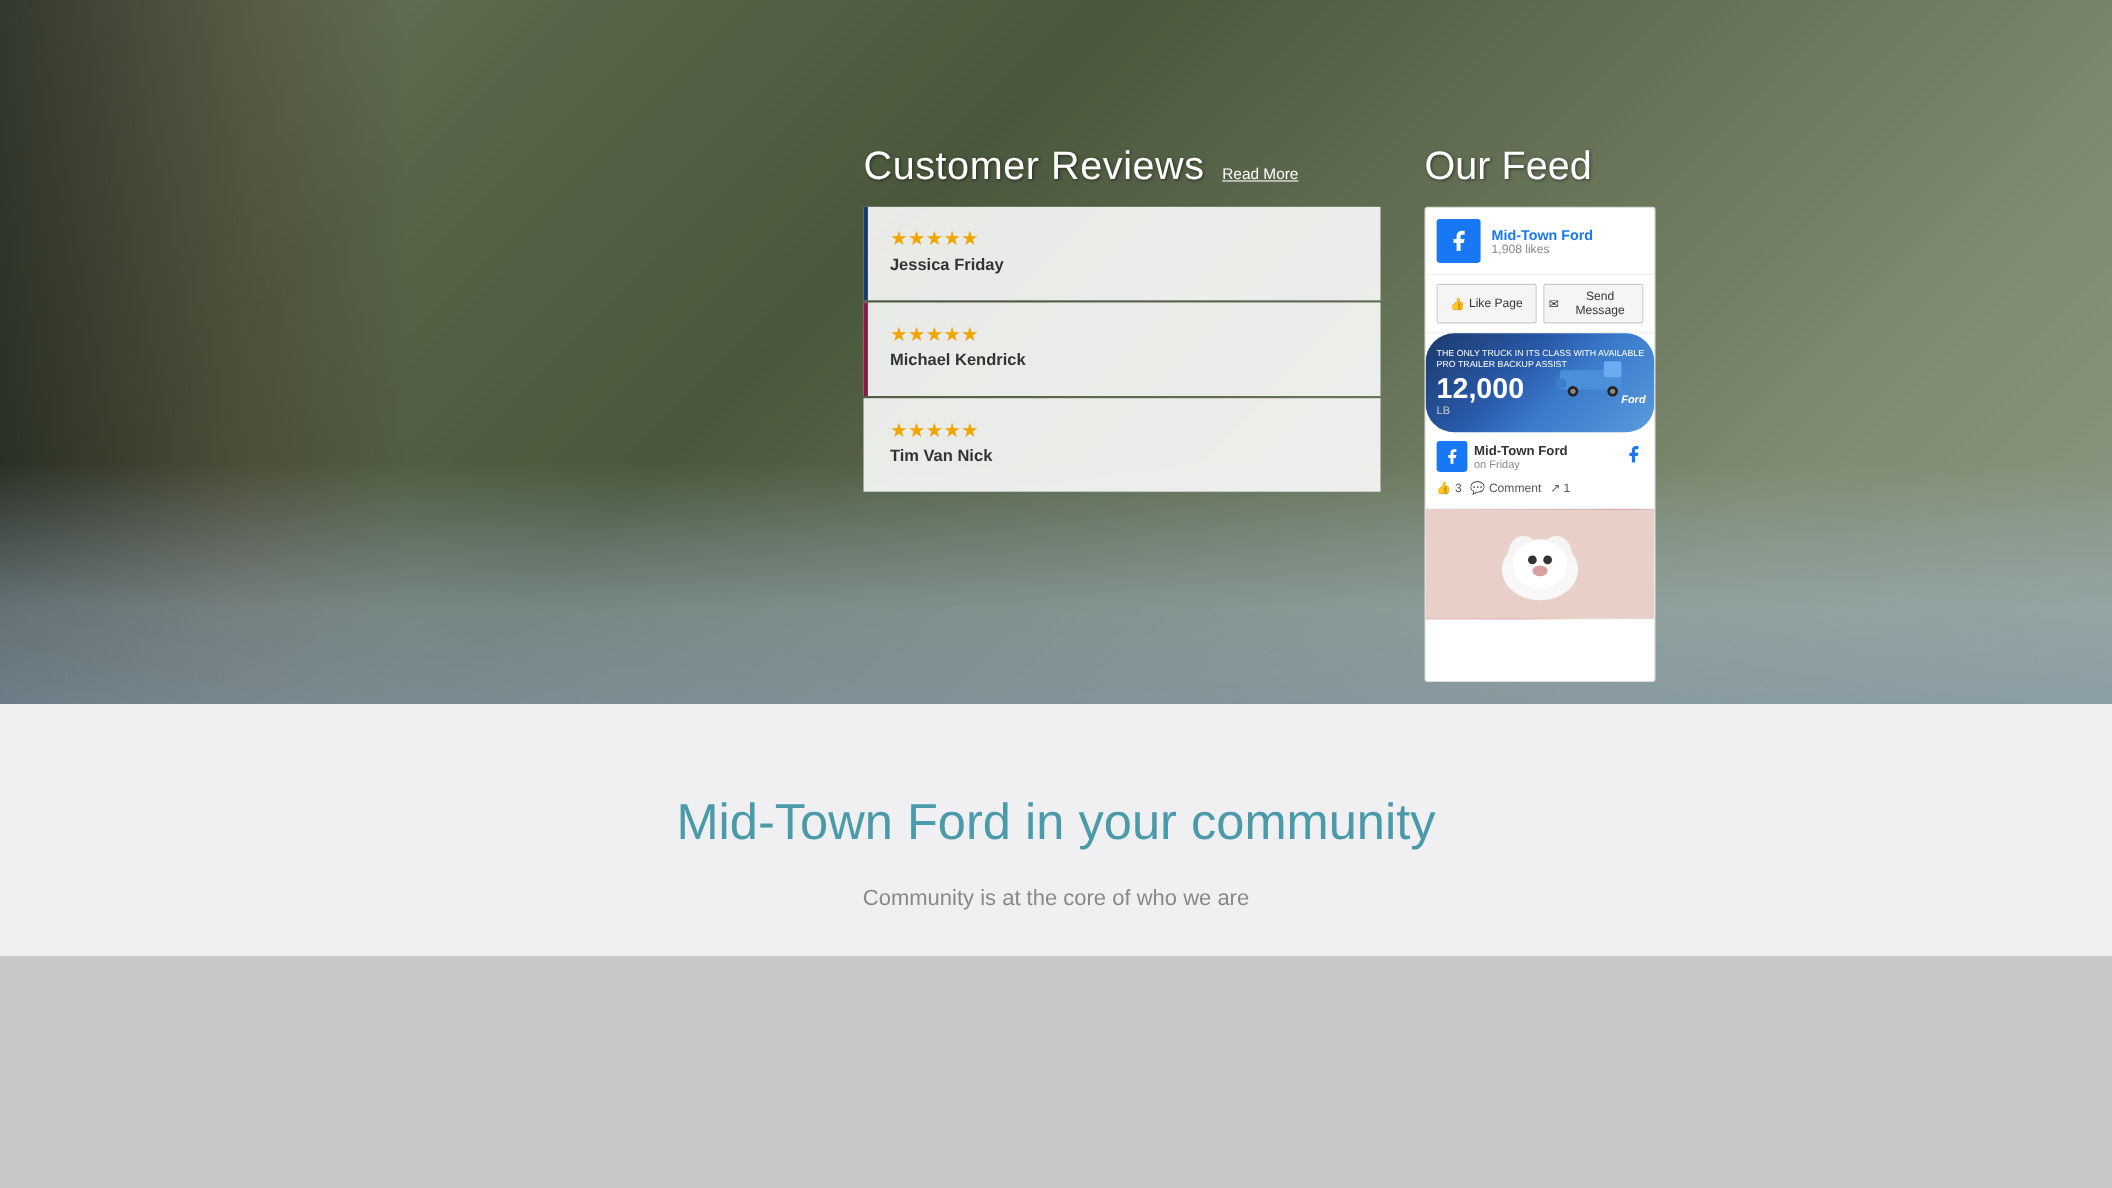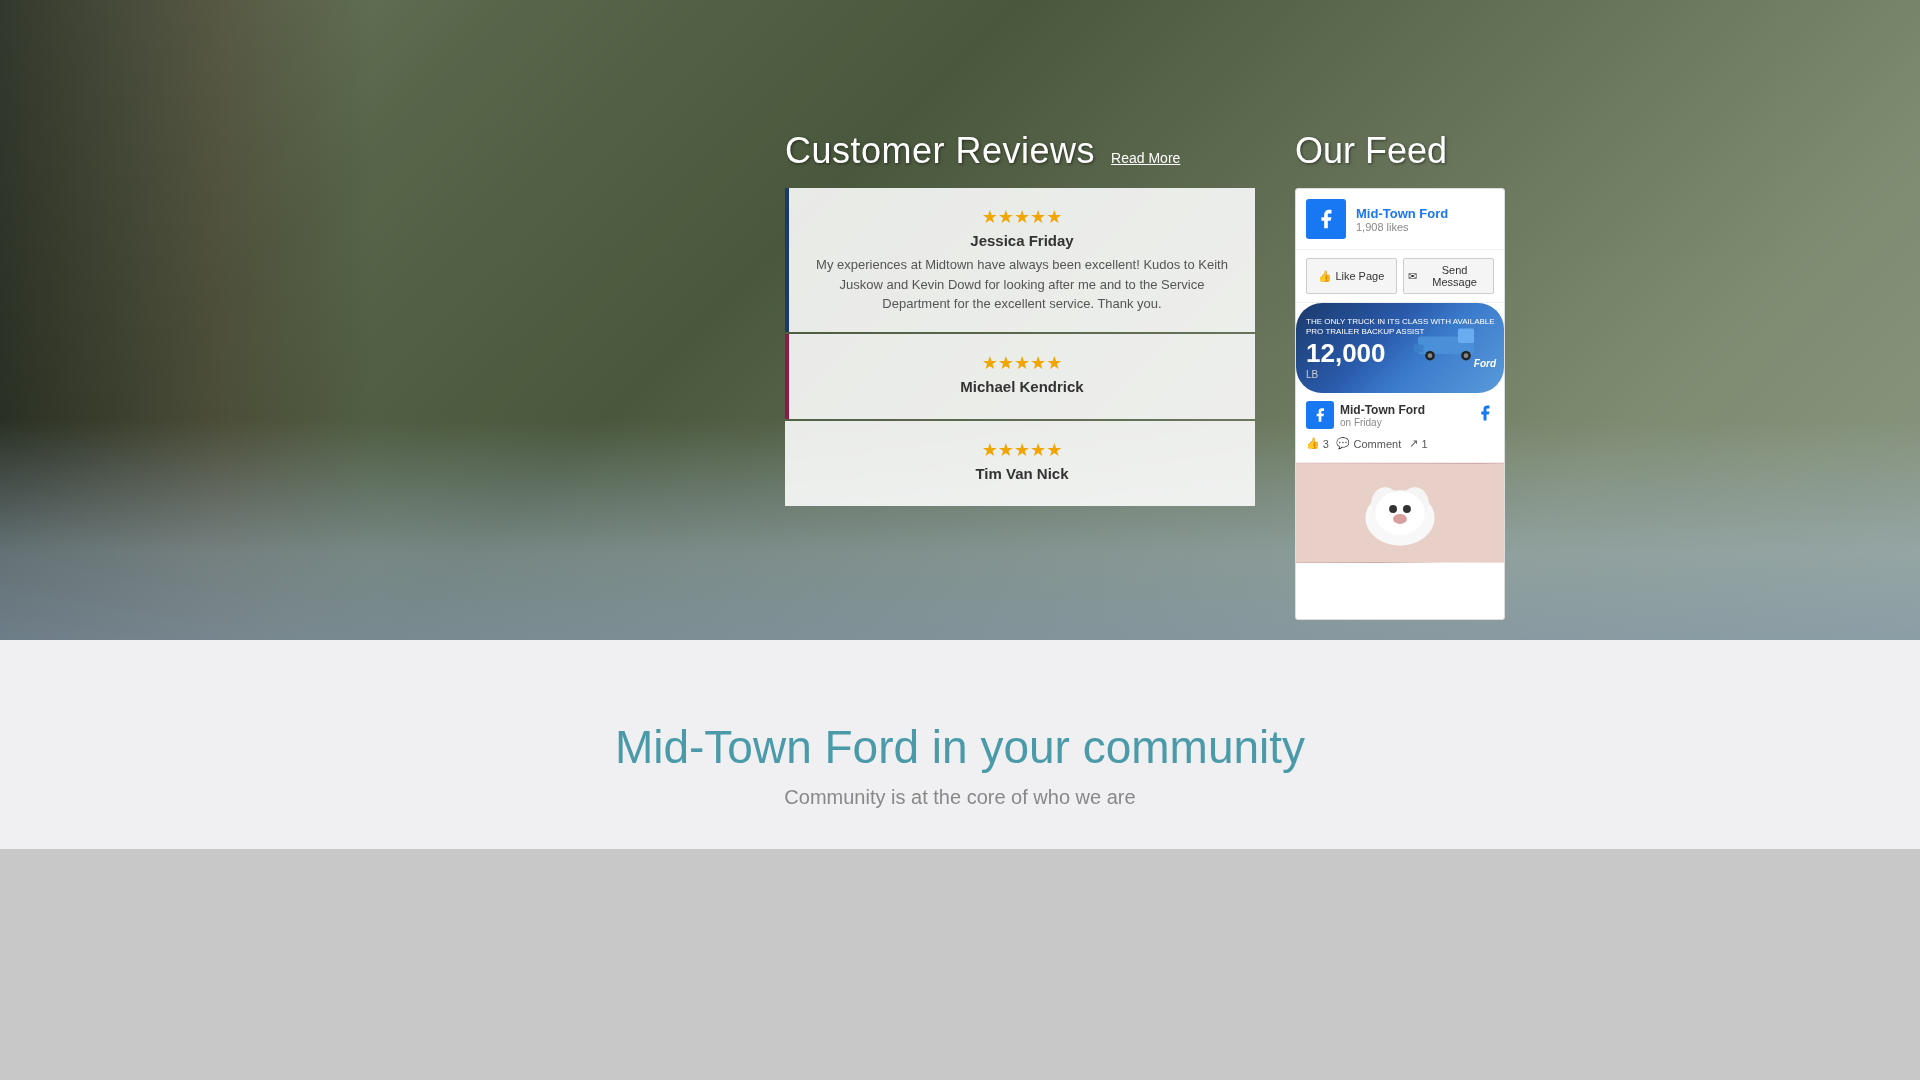--- a/index.html
+++ b/index.html
@@ -43,21 +43,20 @@
       display: flex;
       justify-content: center;
       gap: 40px;
       padding-top: 130px;
       padding-left: 370px;
     }
 
     
     .reviews-section {
       width: 470px;
-      text-align: center;
     }
 
     .reviews-header {
       display: flex;
       align-items: baseline;
       gap: 16px;
       margin-bottom: 16px;
     }
 
     .reviews-title {
@@ -326,20 +325,21 @@
     }
 
     
     .community-section {
       background: #f0f0f2;
       width: 100%;
       padding: 80px 20px 40px;
       display: flex;
       flex-direction: column;
       align-items: center;
+      gap: 20px;
     }
 
     .community-title {
       font-size: 46px;
       color: #4a9aaa;
       font-weight: 400;
       text-align: center;
       margin-bottom: 12px;
     }
 
@@ -366,21 +366,20 @@
 
     <div class="reviews-section">
       <div class="reviews-header">
         <h2 class="reviews-title">Customer Reviews</h2>
         <a class="read-more-link">Read More</a>
       </div>
 
       <div class="review-card">
         <div class="stars">★★★★★</div>
         <div class="reviewer-name">Jessica Friday</div>
-        <div class="review-text">My experiences at Midtown have always been excellent! Kudos to Keith Juskow and Kevin Dowd for looking after me and to the Service Department for the excellent service. Thank you.</div>
       </div>
 
       <div class="review-card">
         <div class="stars">★★★★★</div>
         <div class="reviewer-name">Michael Kendrick</div>
       </div>
 
       <div class="review-card">
         <div class="stars">★★★★★</div>
         <div class="reviewer-name">Tim Van Nick</div>

